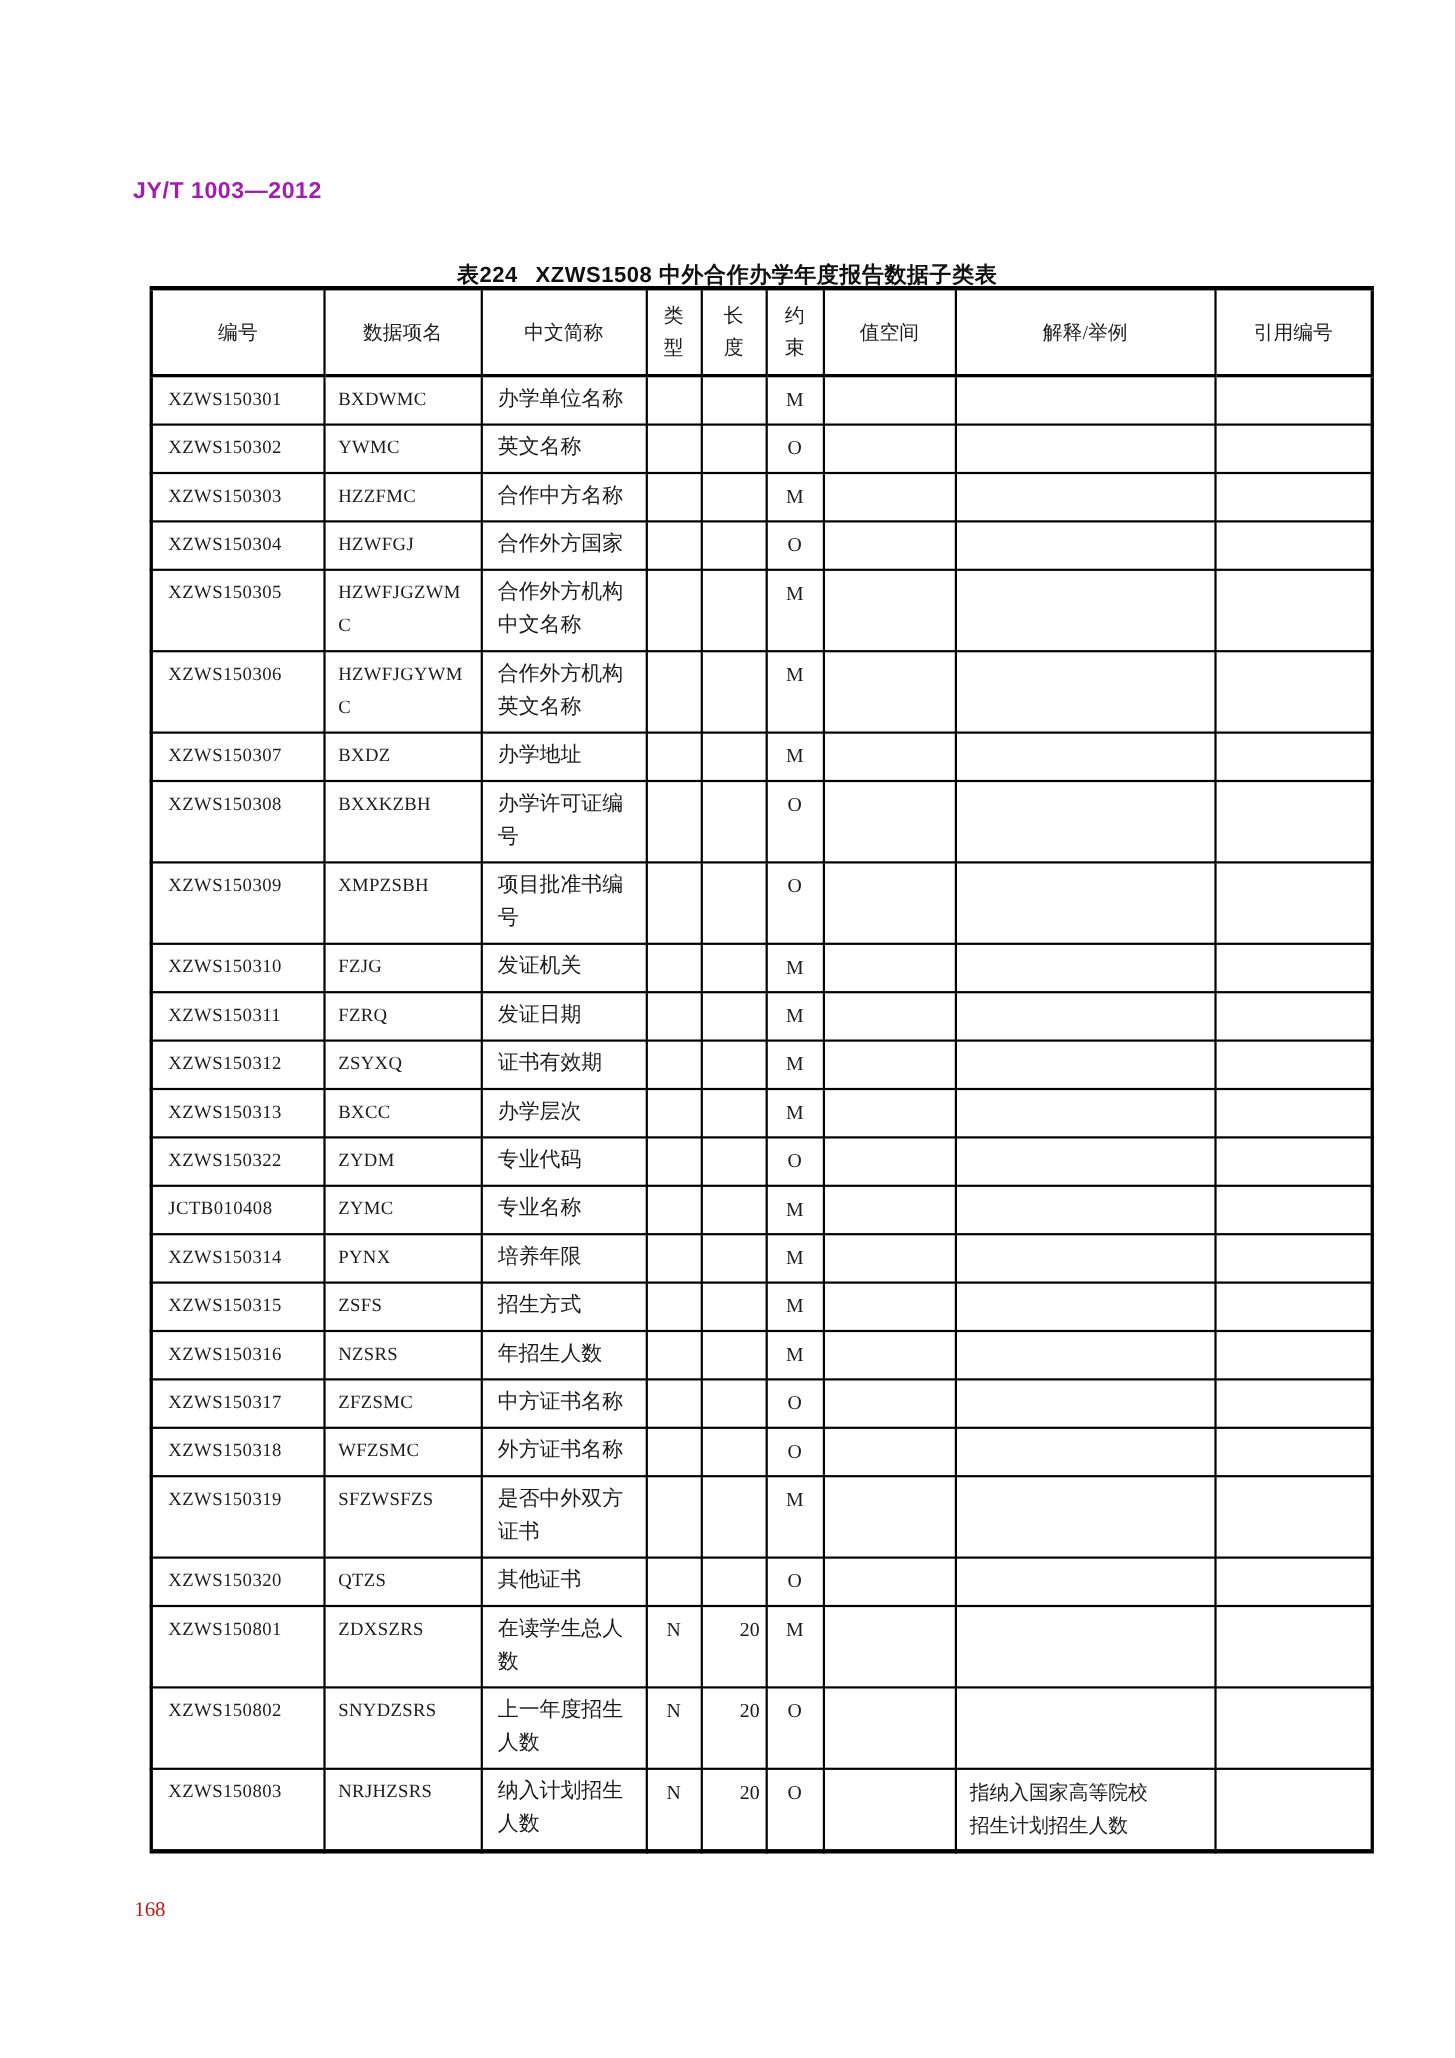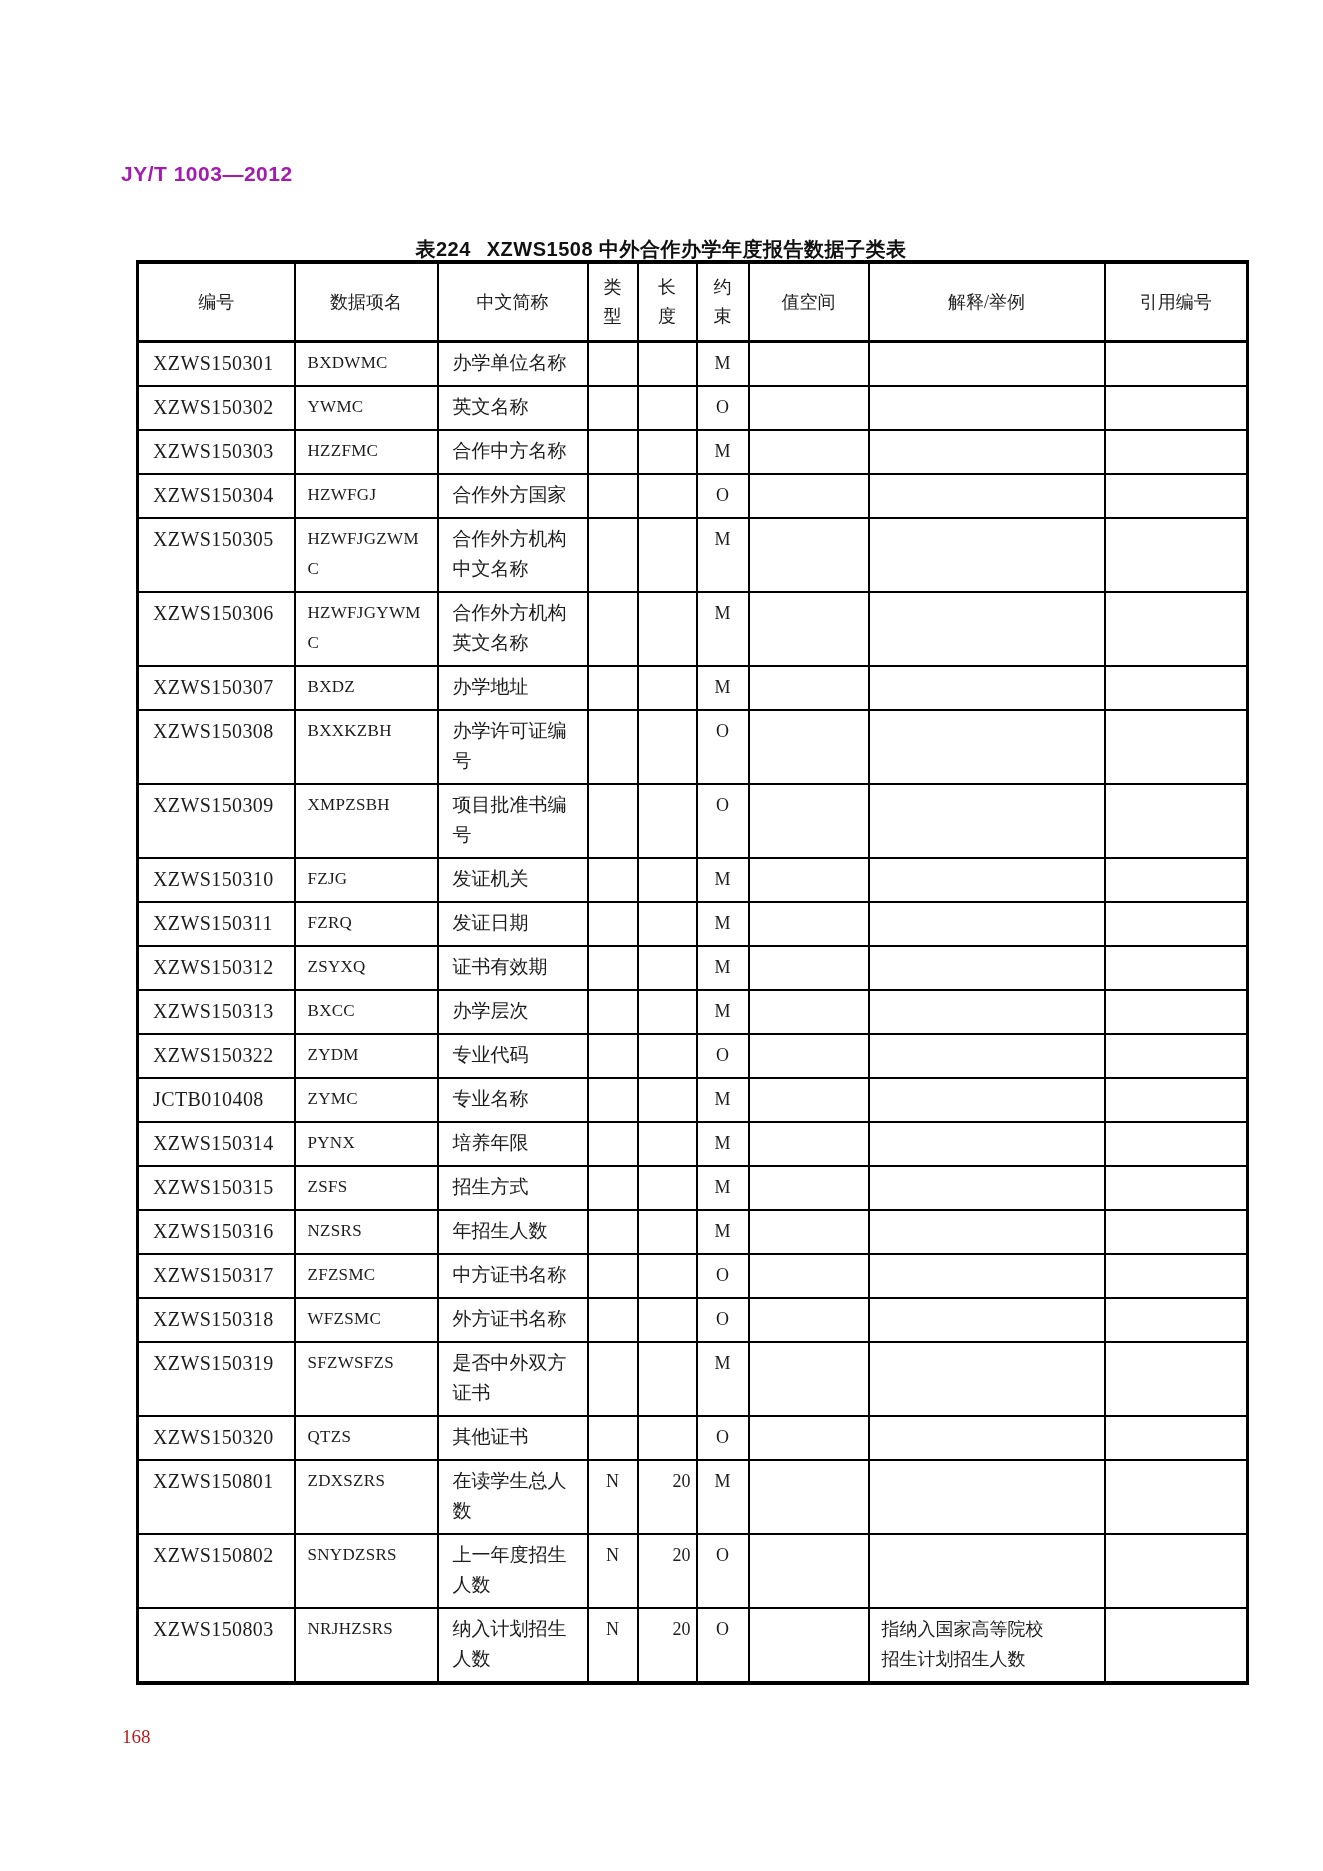--- a/index.html
+++ b/index.html
@@ -76,21 +76,21 @@
 
   td {
     border: 2px solid #000;
     vertical-align: top;
     padding: 5px 12px 7px 12px;
     line-height: 30px;
     font-size: 18px;
     word-break: break-all;
     overflow: hidden;
   }
-  td.col-0 { font-size: 20px; padding-left: 14px; letter-spacing: 0.4px; }
+  td.col-0 { font-size: 17px; padding-left: 14px; letter-spacing: 0.4px; }
   td.col-1 { font-size: 17px; letter-spacing: 0.3px; }
   td.col-2 { font-size: 19px; padding-left: 14px; padding-right: 10px; }
   td.col-3 { text-align: center; padding-left: 2px; padding-right: 2px; }
   td.col-4 { text-align: right;  padding-left: 14px; padding-right: 5px; }
   td.col-5 { text-align: center; padding-left: 2px; padding-right: 2px; }
   td.col-7 { padding-right: 56px; }
 
   .page-number {
     position: absolute;
     top: 1726px;

